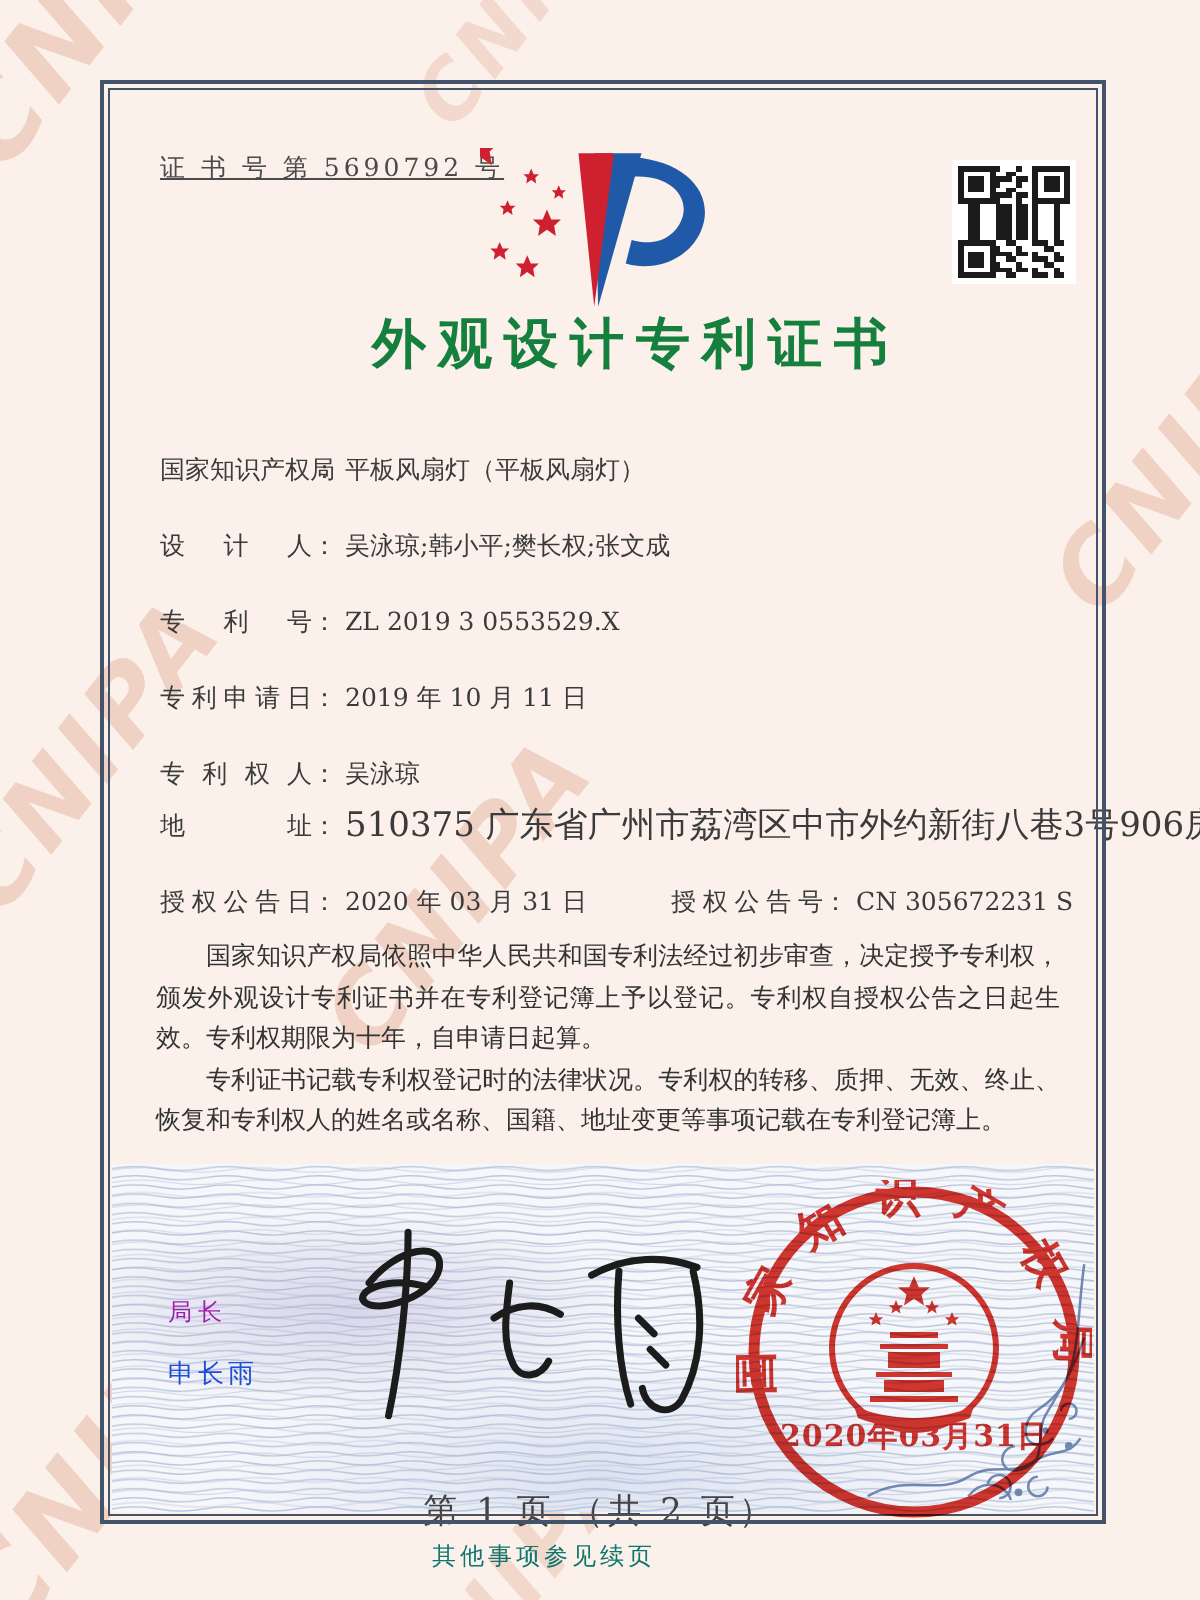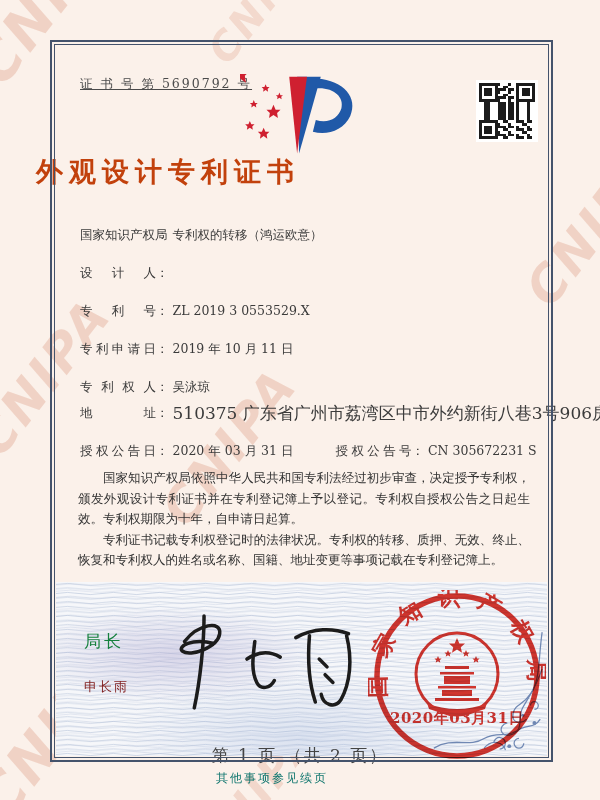--- a/index.html
+++ b/index.html
@@ -47,36 +47,36 @@
   .logo{position:absolute;left:240px;top:74px;width:128px;height:86px;z-index:4;}
   .qr{
     position:absolute;left:476px;top:80px;width:62px;height:62px;z-index:4;
     background:#fff;padding:3px;box-sizing:border-box;
     display:grid;grid-template-columns:repeat(21,1fr);grid-template-rows:repeat(21,1fr);
   }
   .qr i{display:block;}
   .qr i.on{background:#1b1b1b;}
   .title{
     position:absolute;left:0;right:0;top:154px;z-index:4;
-    font-size:27px;font-weight:bold;letter-spacing:6px;color:#c2410c;margin-left:36px;
+    text-align:center;font-size:27px;font-weight:bold;letter-spacing:6px;color:#15803d;margin-left:36px;
   }
   
   .fields{position:absolute;left:80px;top:226px;width:458px;z-index:4;font-size:12.5px;color:#3b3b3b;}
   .frow{display:flex;margin-bottom:20px;line-height:18px;white-space:nowrap;}
   .flabel{display:inline-block;width:76px;flex:none;text-align:justify;text-align-last:justify;}
   .fcolon{flex:none;margin-right:4px;}
   .frow.addr{margin-top:-12px;}
   .frow.addr .fvalue{font-size:17px;}
   .grant2{margin-left:42px;display:flex;}
   
   .paras{position:absolute;left:78px;top:468px;width:452px;z-index:4;font-size:12.5px;line-height:20.5px;color:#333;text-align:justify;}
   .paras p{margin:0;text-indent:2em;}
   
-  .director-title{position:absolute;left:84px;top:630px;z-index:4;font-size:17px;letter-spacing:3px;color:#15803d;}
-  .director-name{position:absolute;left:84px;top:678px;z-index:4;font-size:13px;letter-spacing:2px;color:#7f1d1d;}
+  .director-title{position:absolute;left:84px;top:648px;z-index:4;font-size:12px;letter-spacing:3px;color:#a21caf;}
+  .director-name{position:absolute;left:84px;top:678px;z-index:4;font-size:13px;letter-spacing:2px;color:#1d4ed8;}
   .sign{position:absolute;left:165px;top:608px;width:205px;height:108px;z-index:5;}
   .flourish{position:absolute;left:430px;top:630px;width:116px;height:126px;z-index:4;opacity:.85;}
   .seal{position:absolute;left:368px;top:590px;width:178px;height:178px;z-index:6;mix-blend-mode:multiply;opacity:.93;}
   .pageinfo{position:absolute;left:0;right:0;top:744px;z-index:4;text-align:center;font-size:17px;letter-spacing:2px;color:#444;}
   .contnote{position:absolute;left:0;right:56px;top:770px;z-index:4;text-align:center;font-size:12px;letter-spacing:2px;color:#0f766e;}
 </style>
 </head>
 <body>
 
 <span class="wm wm1">CNIPA</span>
@@ -569,25 +569,26 @@
     <i class="on"></i>
     <i></i>
   </div>
 
 <div class="title">外观设计专利证书</div>
 
 <div class="fields">
   <div class="frow">
     <span class="flabel">国家知识产权局</span>
       <span class="fcolon">：</span>
-      <span class="fvalue">专利权的转移（鸿运欧意）</span>
+      <span class="fvalue">平板风扇灯（平板风扇灯）</span>
   </div>
   <div class="frow">
     <span class="flabel">设计人</span>
       <span class="fcolon">：</span>
+      <span class="fvalue">吴泳琼;韩小平;樊长权;张文成</span>
   </div>
   <div class="frow">
     <span class="flabel">专利号</span>
       <span class="fcolon">：</span>
       <span class="fvalue">ZL 2019 3 0553529.X</span>
   </div>
   <div class="frow">
     <span class="flabel">专利申请日</span>
       <span class="fcolon">：</span>
       <span class="fvalue">2019 年 10 月 11 日</span>

